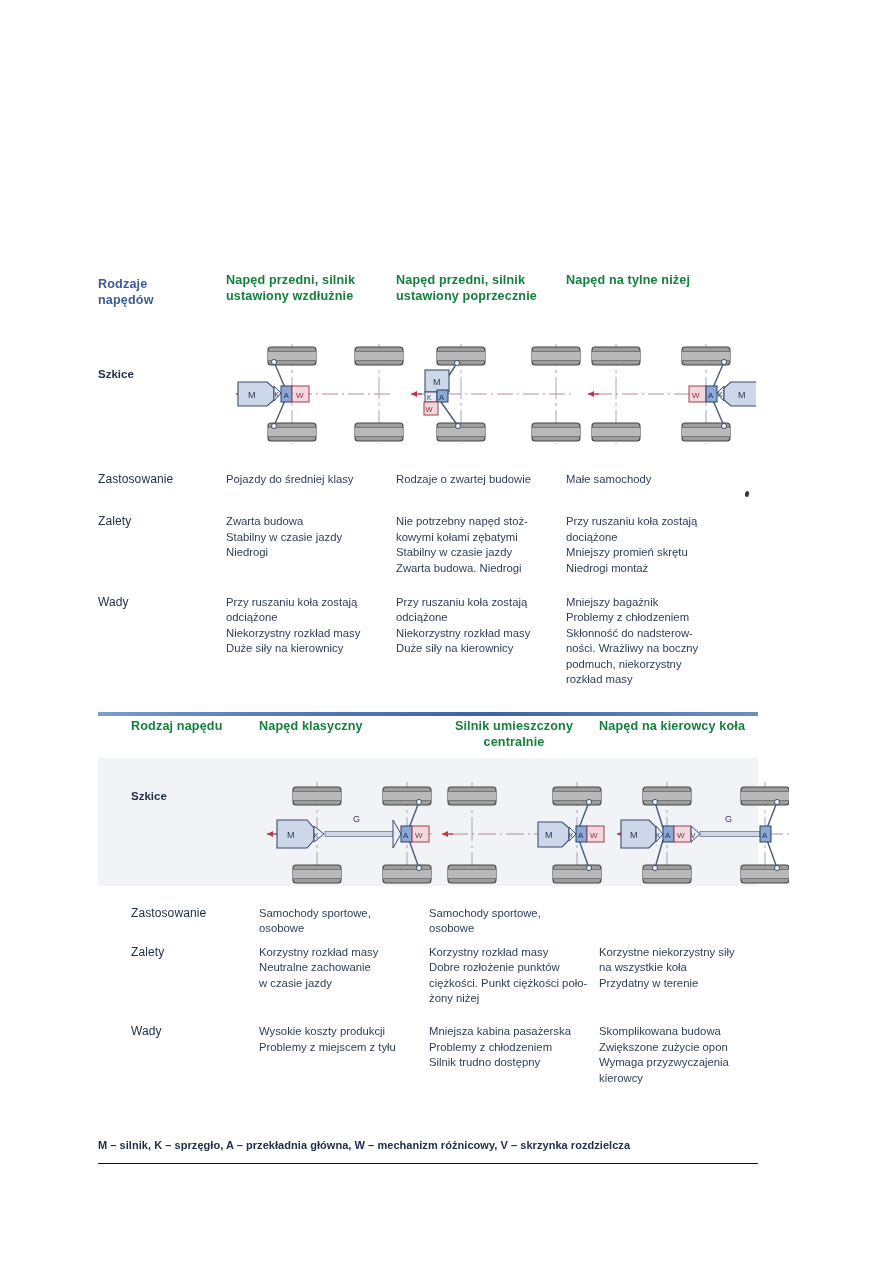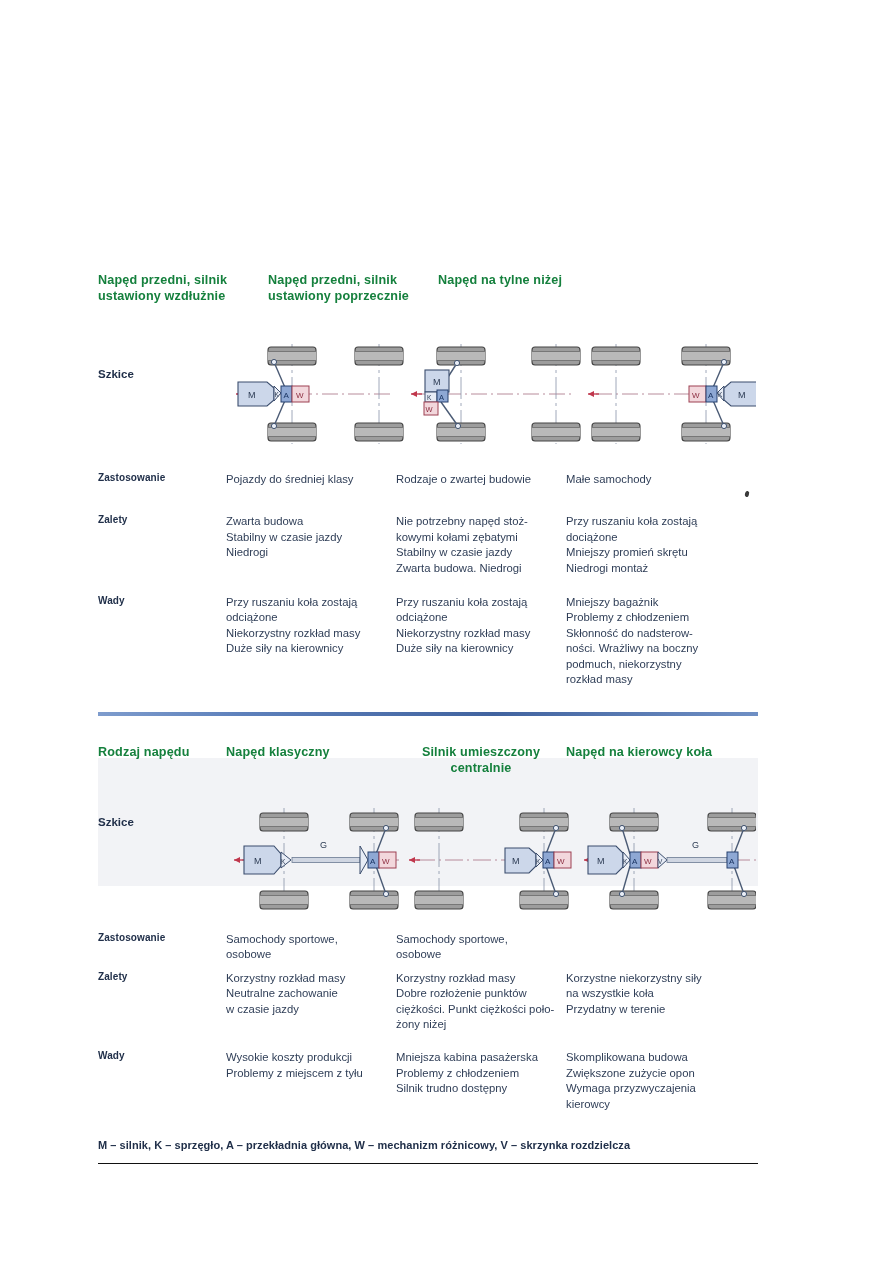--- a/index.html
+++ b/index.html
@@ -30,22 +30,22 @@
     width: 660px;
   }
 
   .row {
     position: relative;
     display: flex;
   }
   .cell-label {
     width: 128px;
     flex: 0 0 128px;
-    font-size: 10px;
-    font-weight: bold;
+    font-size: 12px;
+    font-weight: normal;
     color: #21304a;
     letter-spacing: .1px;
   }
   .col {
     flex: 0 0 170px;
     width: 170px;
     font-size: 11.3px;
     line-height: 15.4px;
     color: #2f3e57;
   }
@@ -98,21 +98,21 @@
 
   
   .tint {
     position: absolute;
     left: 98px;
     width: 660px;
     background: #f2f3f6;
   }
 
   
-  #sec2 { top: 744px; }
+  #sec2 { top: 718px; margin-left: 33px; }
   #sec2 .hdr { align-items: flex-start; height: 50px; }
 
   .footnote {
     position: absolute;
     left: 98px;
     top: 1093px;
     font-size: 11px;
     font-weight: bold;
     color: #21304a;
     letter-spacing: .05px;
@@ -143,20 +143,22 @@
   .nowrap { white-space: pre-line; }
 </style>
 </head>
 <body>
 
 <div class="page">
 
   <div class="panel" id="sec1">
 
     <div class="row hdr">
+      <div class="cell-label hdr-cell nowrap" style="color:#3c5c96;">Rodzaje
+napędów</div>
       <div class="col hdr-cell nowrap">Napęd przedni, silnik
 ustawiony wzdłużnie</div>
       <div class="col hdr-cell nowrap">Napęd przedni, silnik
 ustawiony poprzecznie</div>
       <div class="col wide hdr-cell nowrap">Napęd na tylne niżej</div>
     </div>
 
     <div class="sketch-row">
       <div class="sketch-label">Szkice</div>
       <div class="sketch-canvas">

